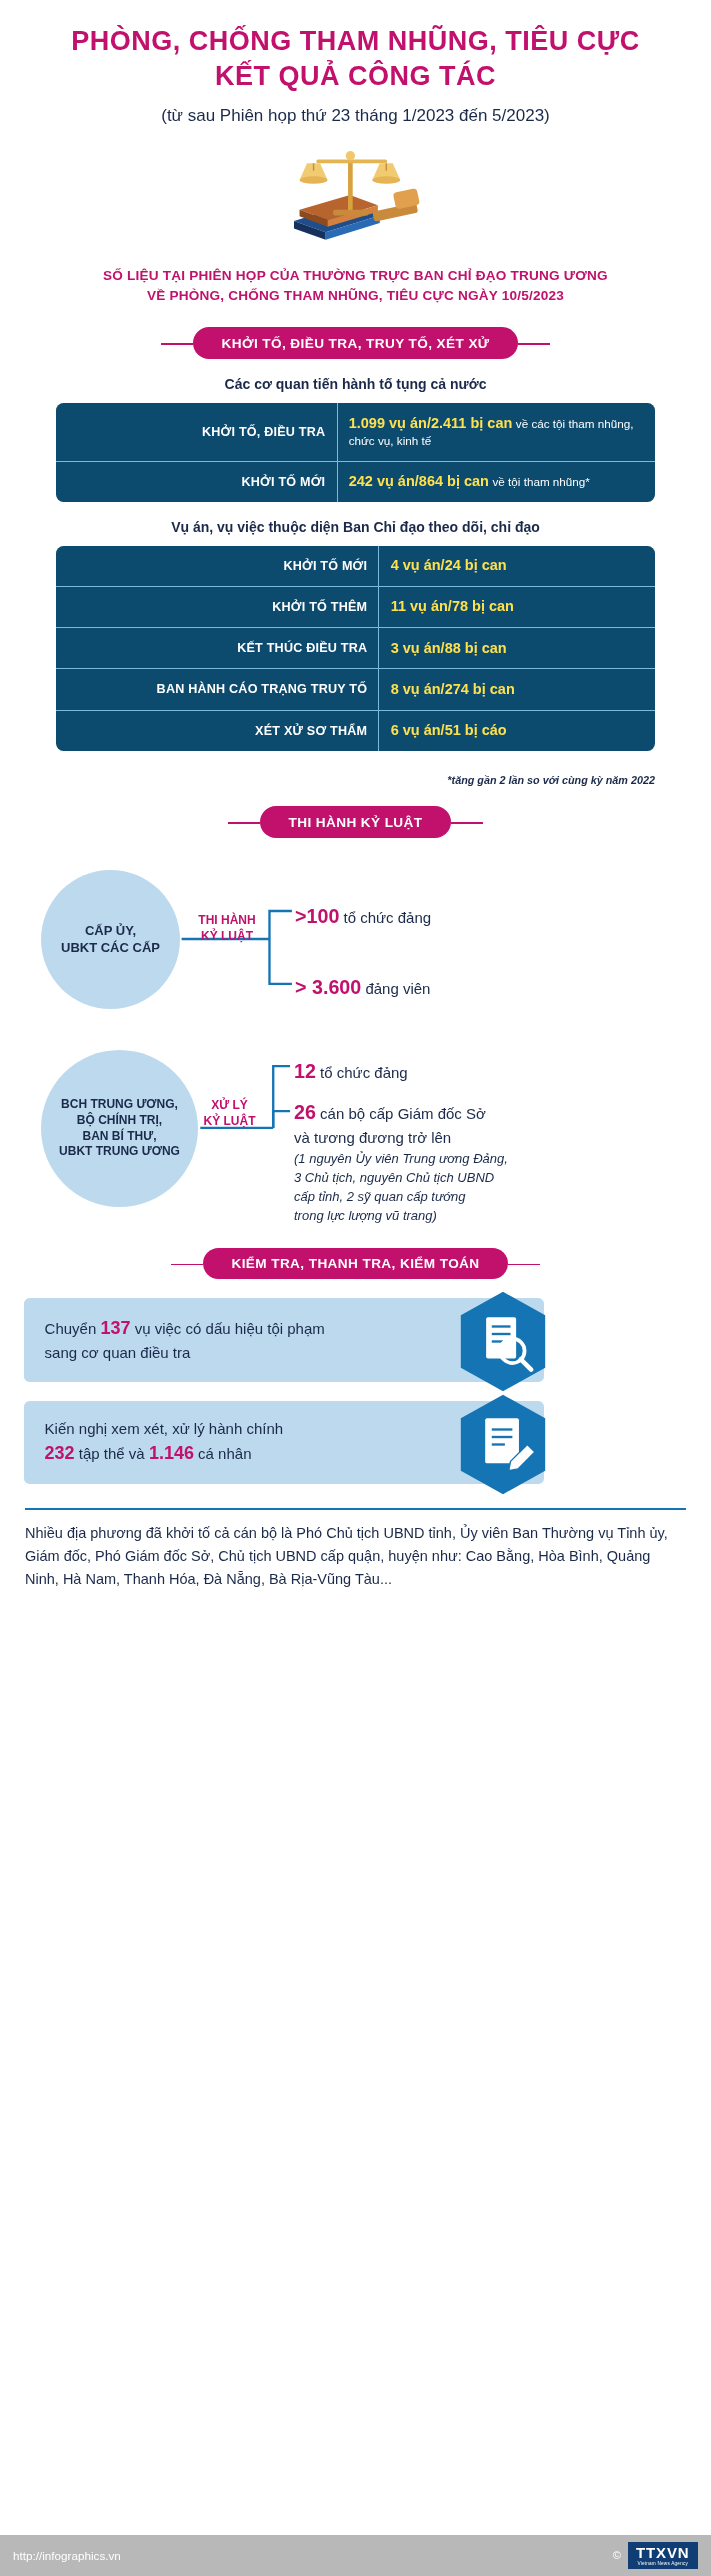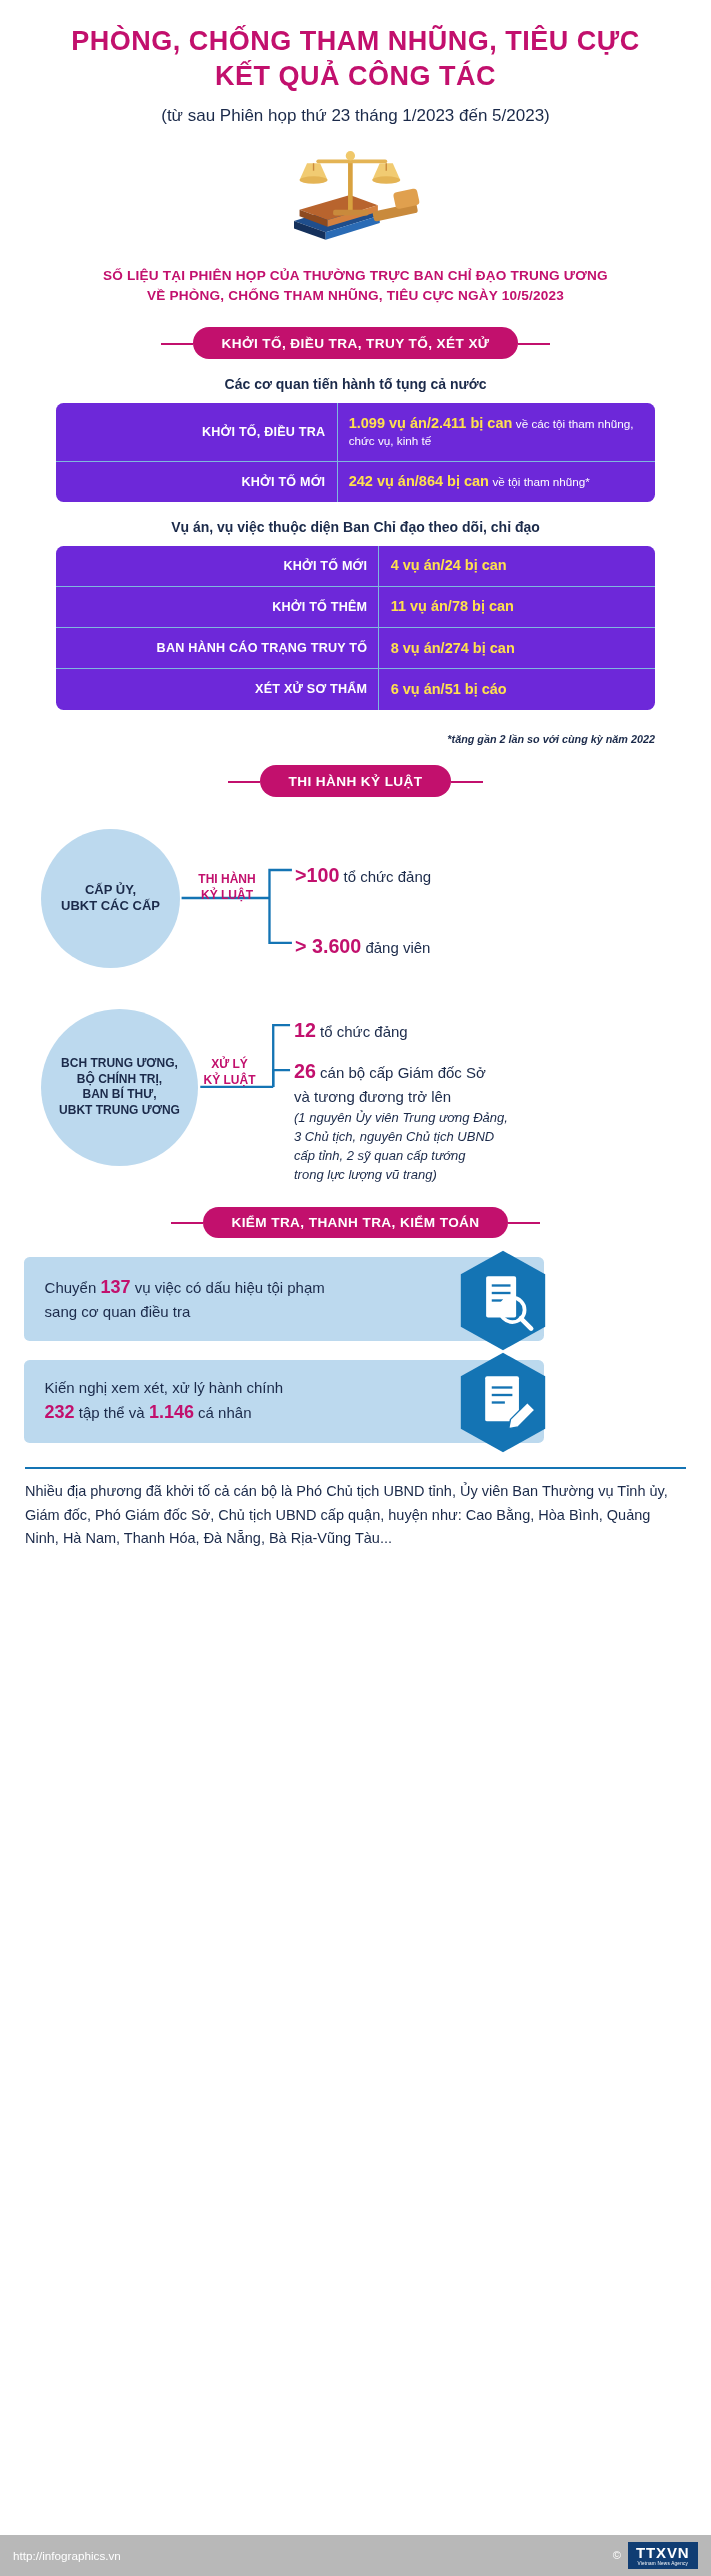--- a/index.html
+++ b/index.html
@@ -87,21 +87,21 @@
     font-weight: bold;
     font-size: 14px;
     color: #1b2a4a;
     margin-top: 17px;
   }
 
   
   .tbl {
     margin: 11.2px auto 0;
     width: 599px;
-    background: #6d28d9;
+    background: #0c4a6e;
     border-radius: 7.5px;
     overflow: hidden;
     color: #fff;
   }
   .tbl .row {
     display: flex;
     align-items: stretch;
     border-bottom: 0.9px solid #7fb8dd;
   }
   .tbl .row:last-child { border-bottom: none; }
@@ -324,20 +324,26 @@
     <div class="row">
       <div class="lab">KHỞI TỐ MỚI</div>
       <div class="val">
           <b>4 vụ án/24 bị can</b>
         </div>
     </div>
     <div class="row">
       <div class="lab">KHỞI TỐ THÊM</div>
       <div class="val">
           <b>11 vụ án/78 bị can</b>
+        </div>
+    </div>
+    <div class="row">
+      <div class="lab">KẾT THÚC ĐIỀU TRA</div>
+      <div class="val">
+          <b>3 vụ án/88 bị can</b>
         </div>
     </div>
     <div class="row">
       <div class="lab">BAN HÀNH CÁO TRẠNG TRUY TỐ</div>
       <div class="val">
           <b>8 vụ án/274 bị can</b>
         </div>
     </div>
     <div class="row">
       <div class="lab">XÉT XỬ SƠ THẨM</div>

